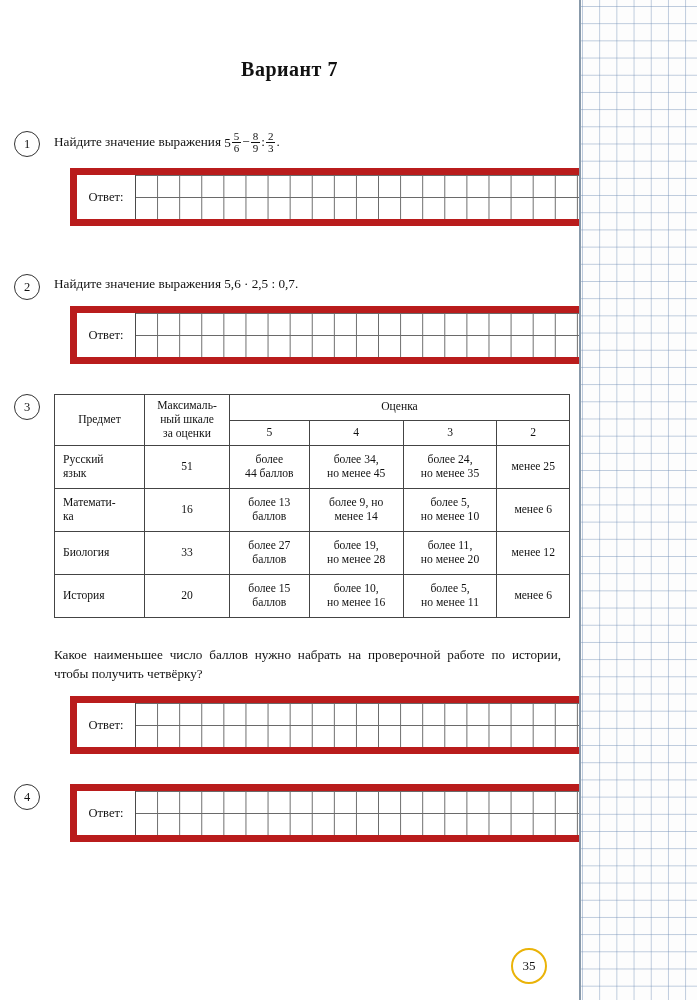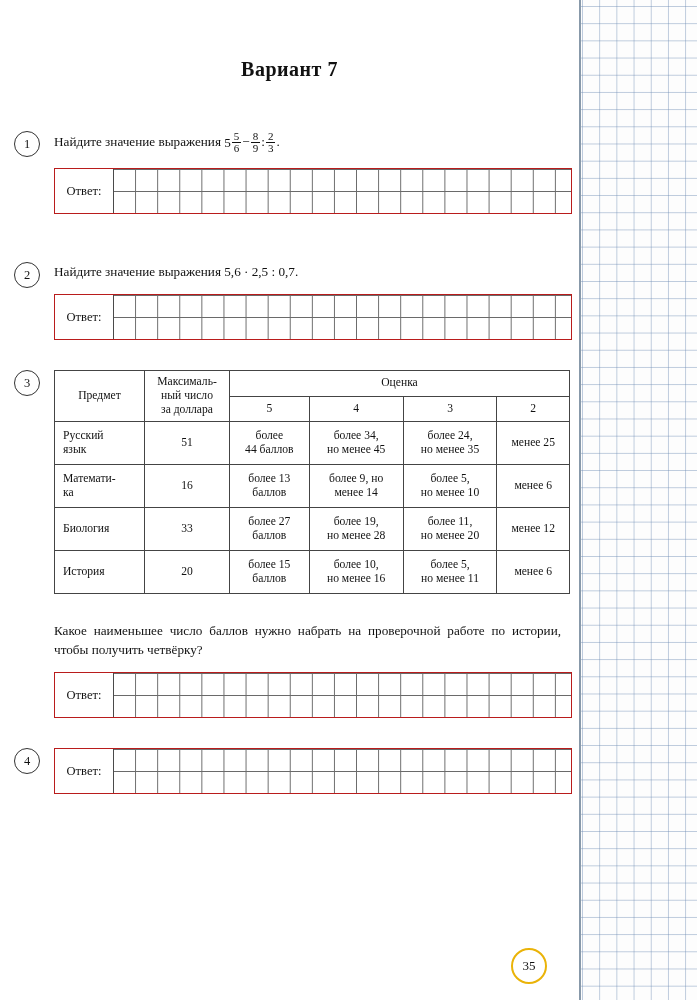--- a/index.html
+++ b/index.html
@@ -91,22 +91,22 @@
     margin: 0 1px;
     position: relative;
     top: -0.5px;
   }
   .frac .num { display: block; padding: 0 2px; }
   .frac .den { display: block; padding: 0 2px; border-top: 1px solid #111; }
   .mixed { display: inline-block; vertical-align: middle; }
 
   
   .answer-box {
-    margin: 13px 0 0 0;
-    border: 1px solid #b91c1c;
+    margin: 13px 0 0 16px;
+    border: 7px solid #b91c1c;
     height: 44px;
     display: flex;
     align-items: stretch;
     width: 516px;
   }
   .answer-label {
     width: 58px;
     display: flex;
     align-items: center;
     justify-content: center;
@@ -200,22 +200,22 @@
 
     <div class="task sp-lg">
       <div class="task-num">3</div>
 
       <table class="score">
         <tbody>
             <tr>
           <td rowspan="2">Предмет</td>
           <td rowspan="2" class="maxcol">
             <div>Максималь-</div>
-            <div>ный число</div>
-            <div>за доллара</div>
+            <div>ный шкале</div>
+            <div>за оценки</div>
           </td>
           <td colspan="4">Оценка</td>
         </tr>
         <tr>
           <td>5</td>
           <td>4</td>
           <td>3</td>
           <td>2</td>
         </tr>
 

